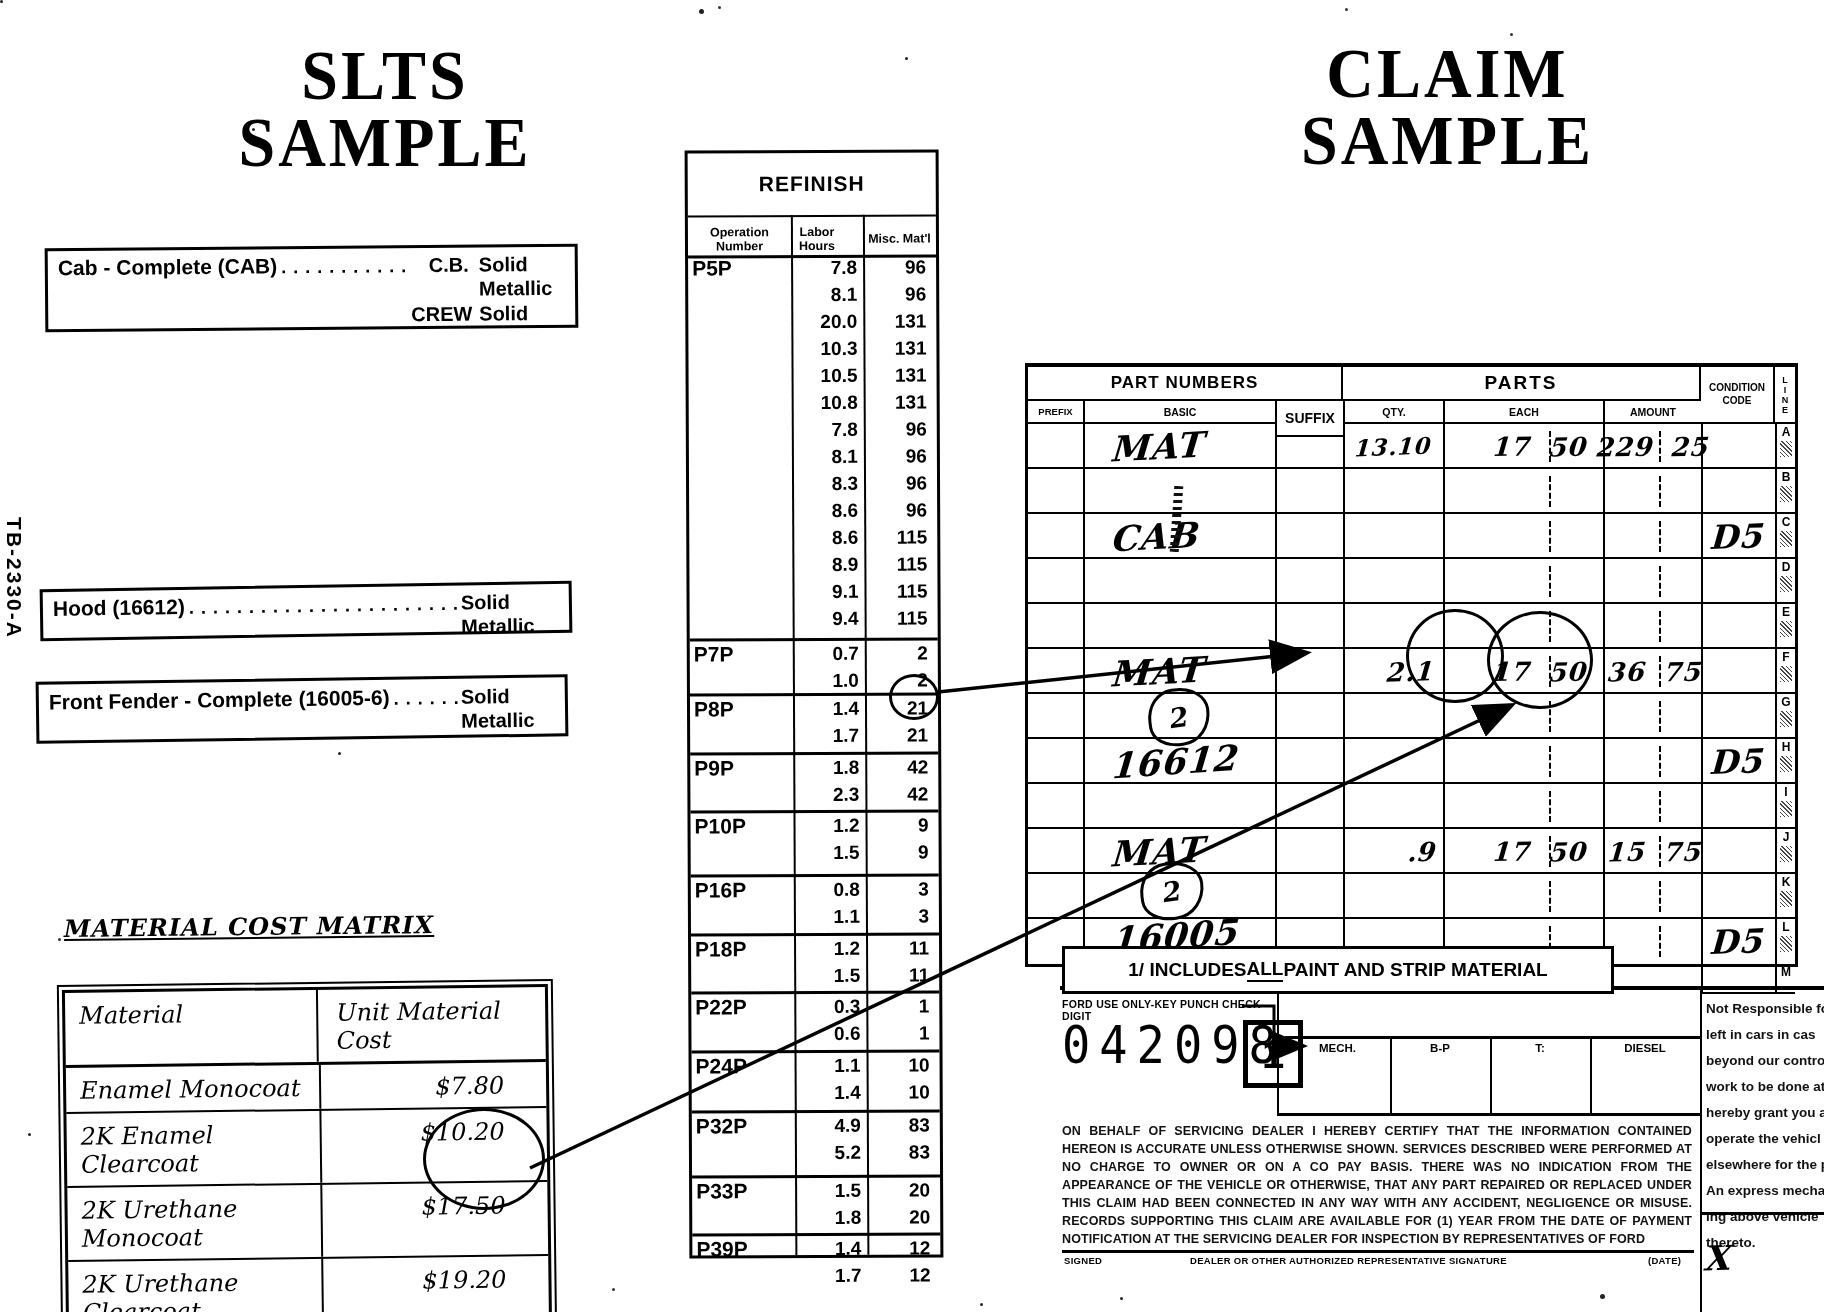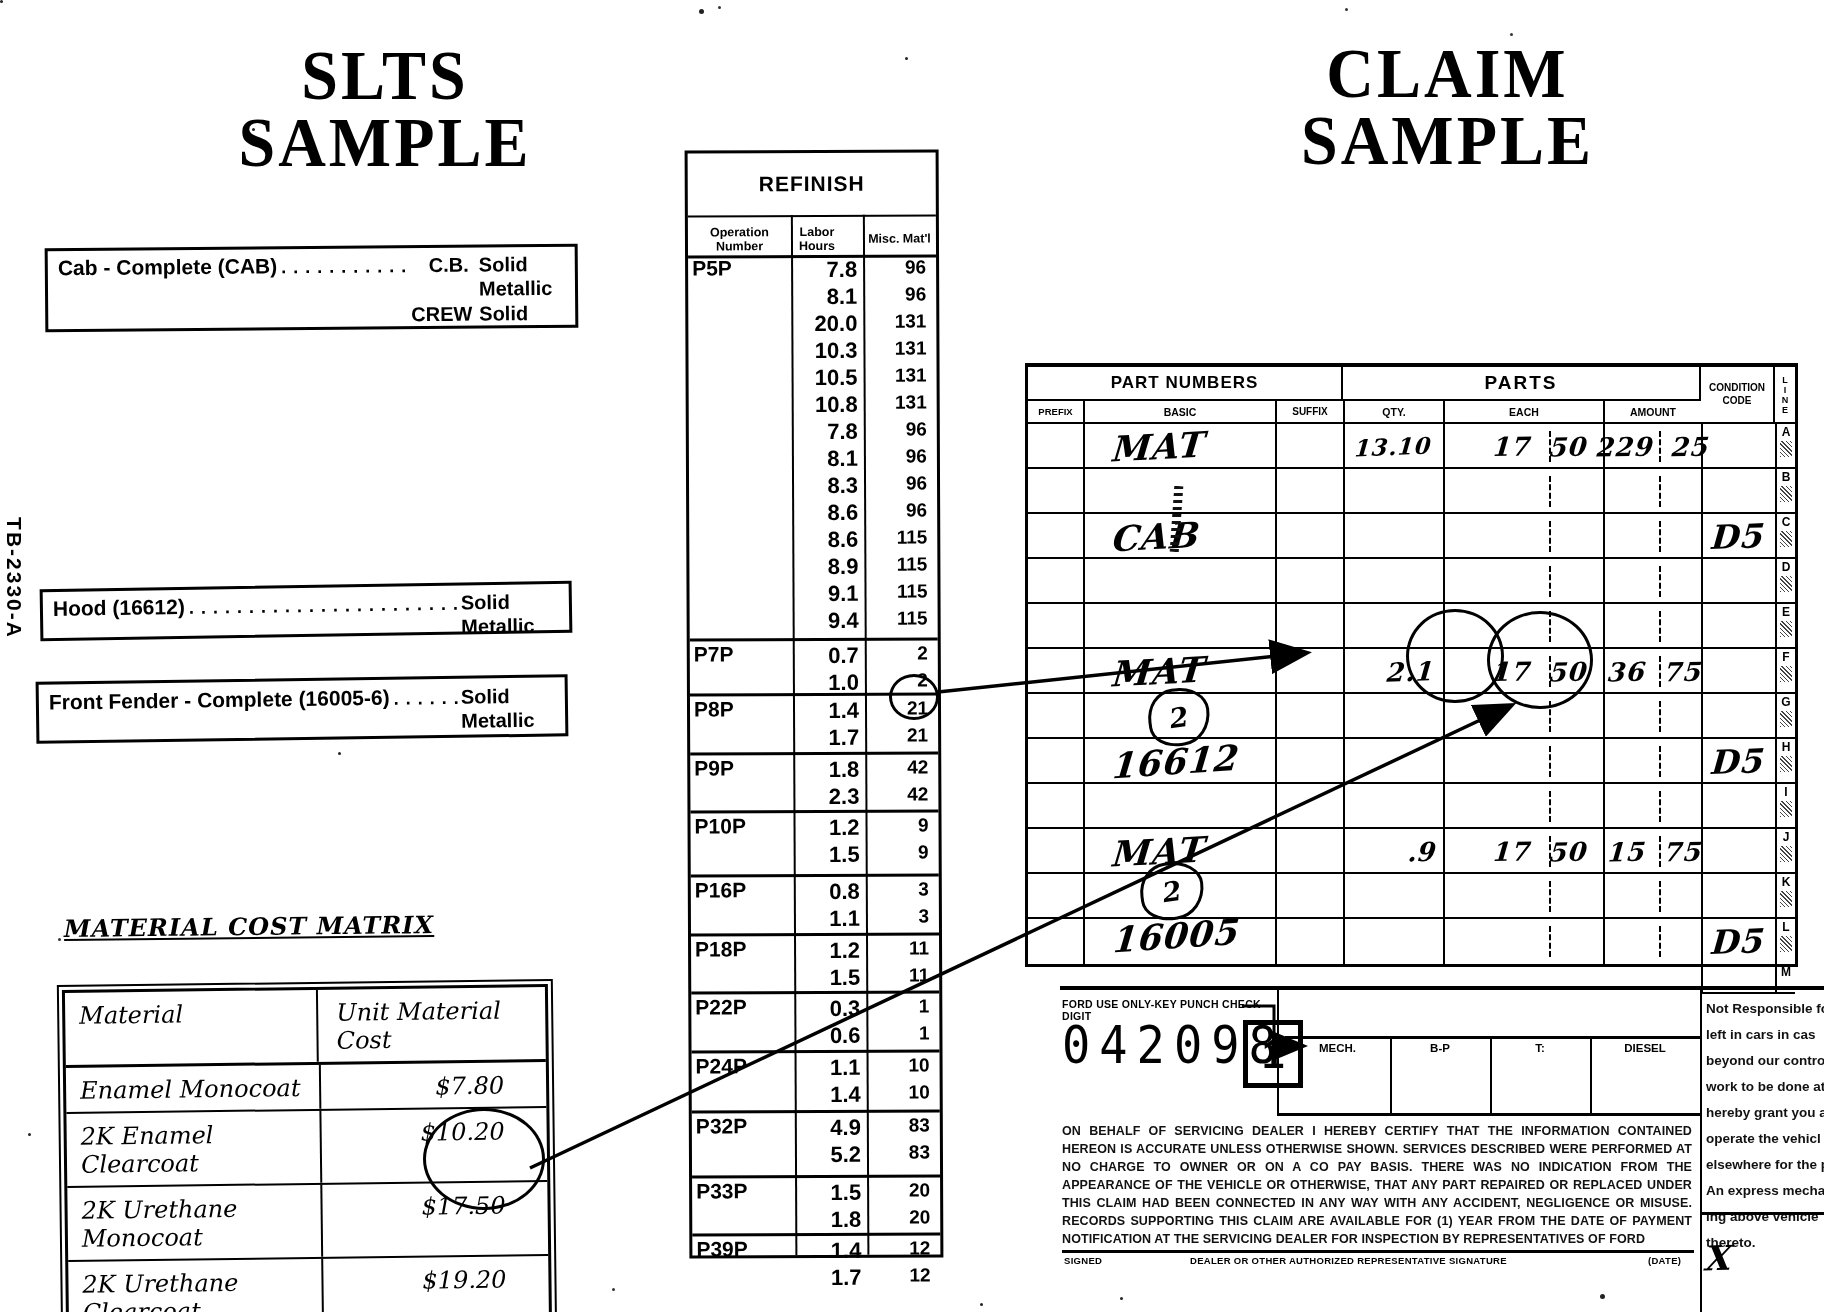--- a/index.html
+++ b/index.html
@@ -42,21 +42,21 @@
   .rtitle{position:absolute;left:0;top:0;width:100%;height:62px;border-bottom:2.5px solid #000;
           display:flex;align-items:center;justify-content:center;font-weight:bold;font-size:21px;letter-spacing:1px;}
   .rhead{position:absolute;left:0;top:62px;width:100%;height:40px;border-bottom:3px solid #000;}
   .rhcell{position:absolute;top:4px;height:40px;display:flex;align-items:center;justify-content:center;
           text-align:center;font-weight:bold;font-size:12.5px;line-height:1.15;}
   .rbody{position:absolute;left:0;top:102px;width:100%;}
   .rsec{position:relative;border-bottom:3px solid #000;}
   .rsec:last-child{border-bottom:none;}
   .ropcode{position:absolute;left:4px;top:1px;font-weight:bold;font-size:21px;}
   .srow{position:relative;height:27px;}
-  .lv{position:absolute;left:103px;width:66px;text-align:right;font-weight:bold;font-size:22px;top:2px;}
+  .lv{position:absolute;left:103px;width:66px;text-align:right;font-weight:bold;font-size:19px;top:2px;}
   .mv{position:absolute;left:175px;width:63px;text-align:right;font-weight:bold;font-size:19px;top:2px;}
   .rcol{position:absolute;top:62px;height:1040px;width:0;border-left:2px solid #000;}
 
   
   #claimtable{left:1025px;top:363px;width:767px;height:597px;border:3px solid #000;border-top-width:4px;background:#fff;}
   .hcell{position:absolute;display:flex;align-items:center;justify-content:center;
          font-weight:bold;border-bottom:2.5px solid #000;box-sizing:border-box;}
   .crow{position:absolute;left:0;width:767px;height:45px;border-bottom:2px solid #000;box-sizing:border-box;}
   .cc{position:absolute;top:0;height:45px;box-sizing:border-box;display:flex;align-items:center;justify-content:center;}
   .bl{border-left:2px solid #000;}
@@ -391,21 +391,21 @@
     </div>
   </div>
 
   <div class="abs" id="claimtable">
     <div class="hcell" style="left:0;top:0;width:315px;height:34px;border-right:2.5px solid #000;font-size:17px;letter-spacing:1px;">PART NUMBERS</div>
     <div class="hcell" style="left:315px;top:0;width:358px;height:34px;border-right:2.5px solid #000;font-size:19px;letter-spacing:2px;">PARTS</div>
     <div class="hcell" style="left:673px;top:0;width:74px;height:57px;border-right:2.5px solid #000;font-size:10px;line-height:1.25;text-align:center;">CONDITION CODE</div>
     <div class="hcell" style="left:747px;top:0;width:20px;height:57px;font-size:9px;writing-mode:vertical-rl;text-orientation:upright;letter-spacing:0;">LINE</div>
     <div class="hcell" style="left:0;top:34px;width:55px;height:23px;font-size:9.5px;">PREFIX</div>
     <div class="hcell bl" style="left:55px;top:34px;width:192px;height:23px;font-size:10.5px;">BASIC</div>
-    <div class="hcell bl" style="left:247px;top:34px;width:68px;height:23px;font-size:10px;">SUFFIX</div>
+    <div class="hcell bl" style="left:247px;top:34px;width:68px;height:36px;font-size:14px;">SUFFIX</div>
     <div class="hcell bl" style="left:315px;top:34px;width:100px;height:23px;font-size:10.5px;">QTY.</div>
     <div class="hcell bl" style="left:415px;top:34px;width:160px;height:23px;font-size:10.5px;">EACH</div>
     <div class="hcell bl" style="left:575px;top:34px;width:98px;height:23px;font-size:10.5px;">AMOUNT</div>
 
     <div class="crow" style="top:57px;">
       <div class="cc c-prefix"></div>
       <div class="cc c-basic bl">
           <span class="hw basic">MAT</span>
         </div>
       <div class="cc c-suffix bl"></div>
@@ -610,20 +610,25 @@
           <span class="letter">M</span>
         </div>
     </div>
   </div>
 
   <div class="scribble" style="left:1148px;top:688px;width:56px;height:52px;z-index:8;">2</div>
   <div class="scribble" style="left:1140px;top:862px;width:58px;height:52px;z-index:8;">2</div>
   <div class="abs" style="left:1172px;top:486px;width:9px;height:66px;z-index:8;transform:rotate(4deg);
        background:repeating-linear-gradient(0deg,#111 0 3px,transparent 3px 7px);"></div>
 
+  <div class="abs fnbox">
+    <span>1/ INCLUDES </span>
+      <span style="border-bottom:2.5px solid #000;">ALL</span>
+      <span> PAINT AND STRIP MATERIAL</span>
+  </div>
 
   <div class="abs hline" style="left:1060px;top:986px;width:764px;height:4px;"></div>
   <div class="abs vline" style="left:1277px;top:990px;height:125px;"></div>
   <div class="abs vline" style="left:1700px;top:990px;height:322px;"></div>
 
   <div class="abs smalllab" style="left:1062px;top:998px;width:200px;">FORD USE ONLY-KEY PUNCH CHECK DIGIT</div>
   <div class="abs digits" style="left:1062px;top:1018px;">042098</div>
   <div class="abs checkbox1">
       <span>1</span>
     </div>

